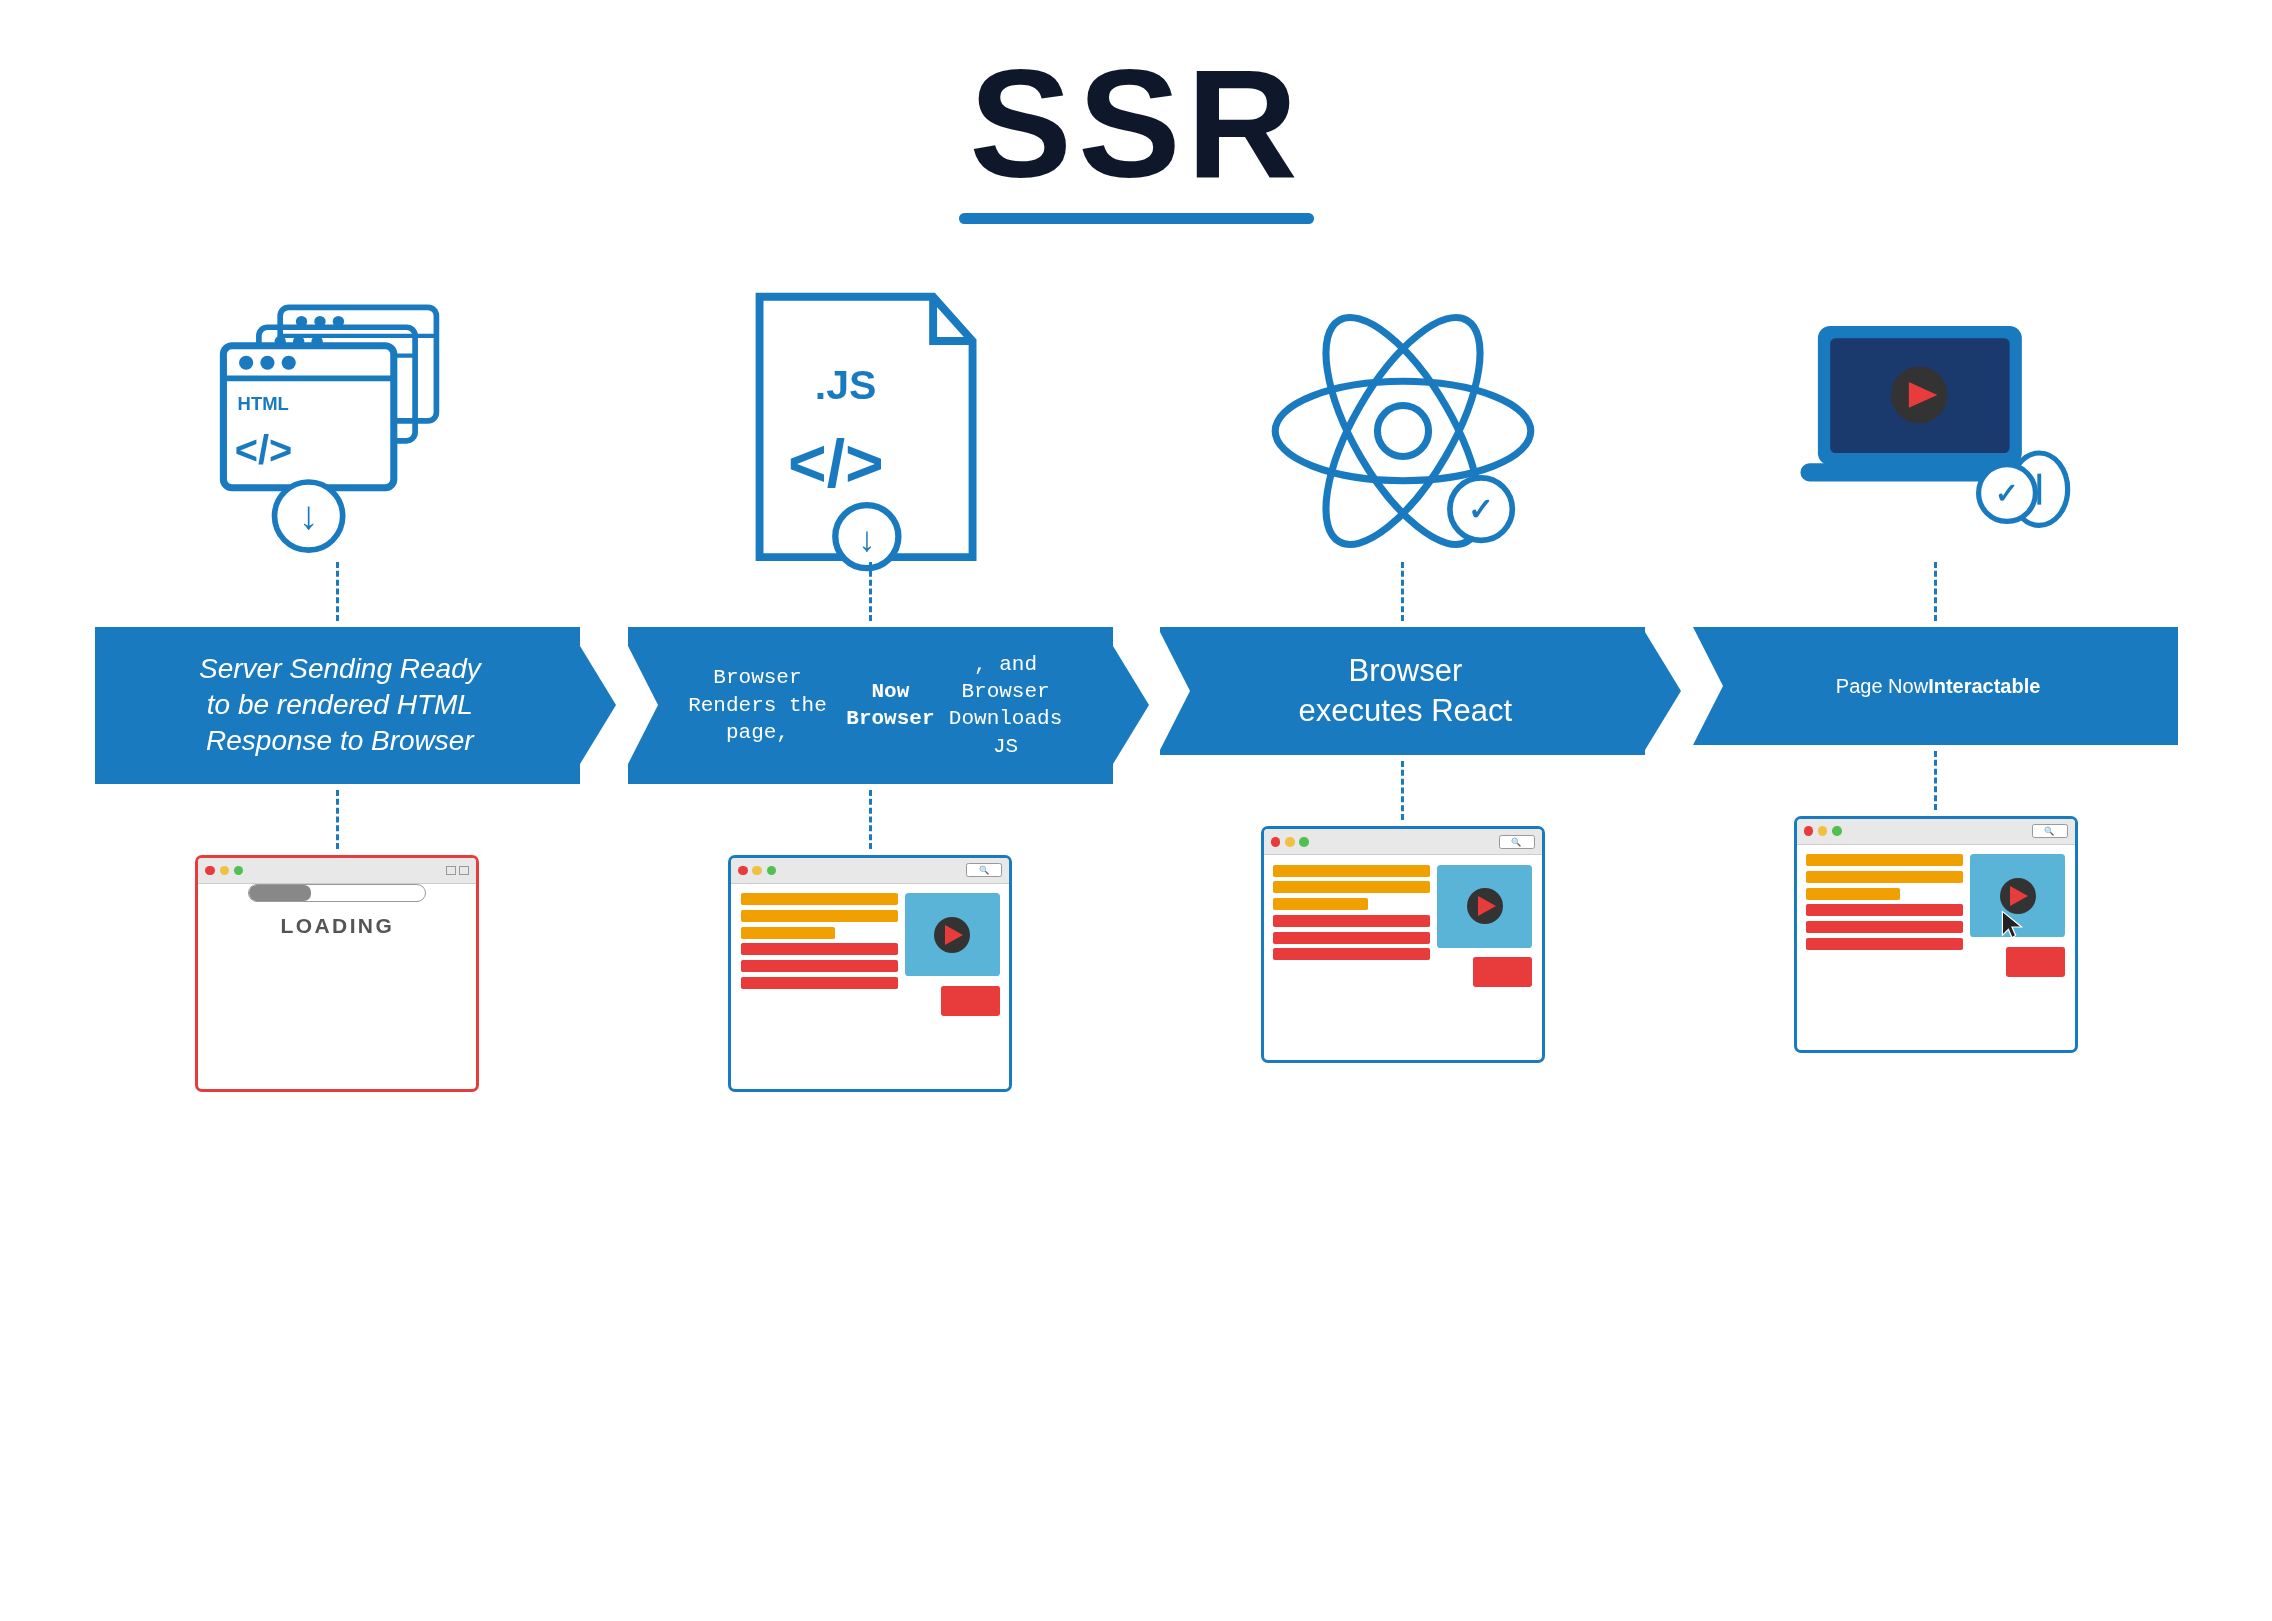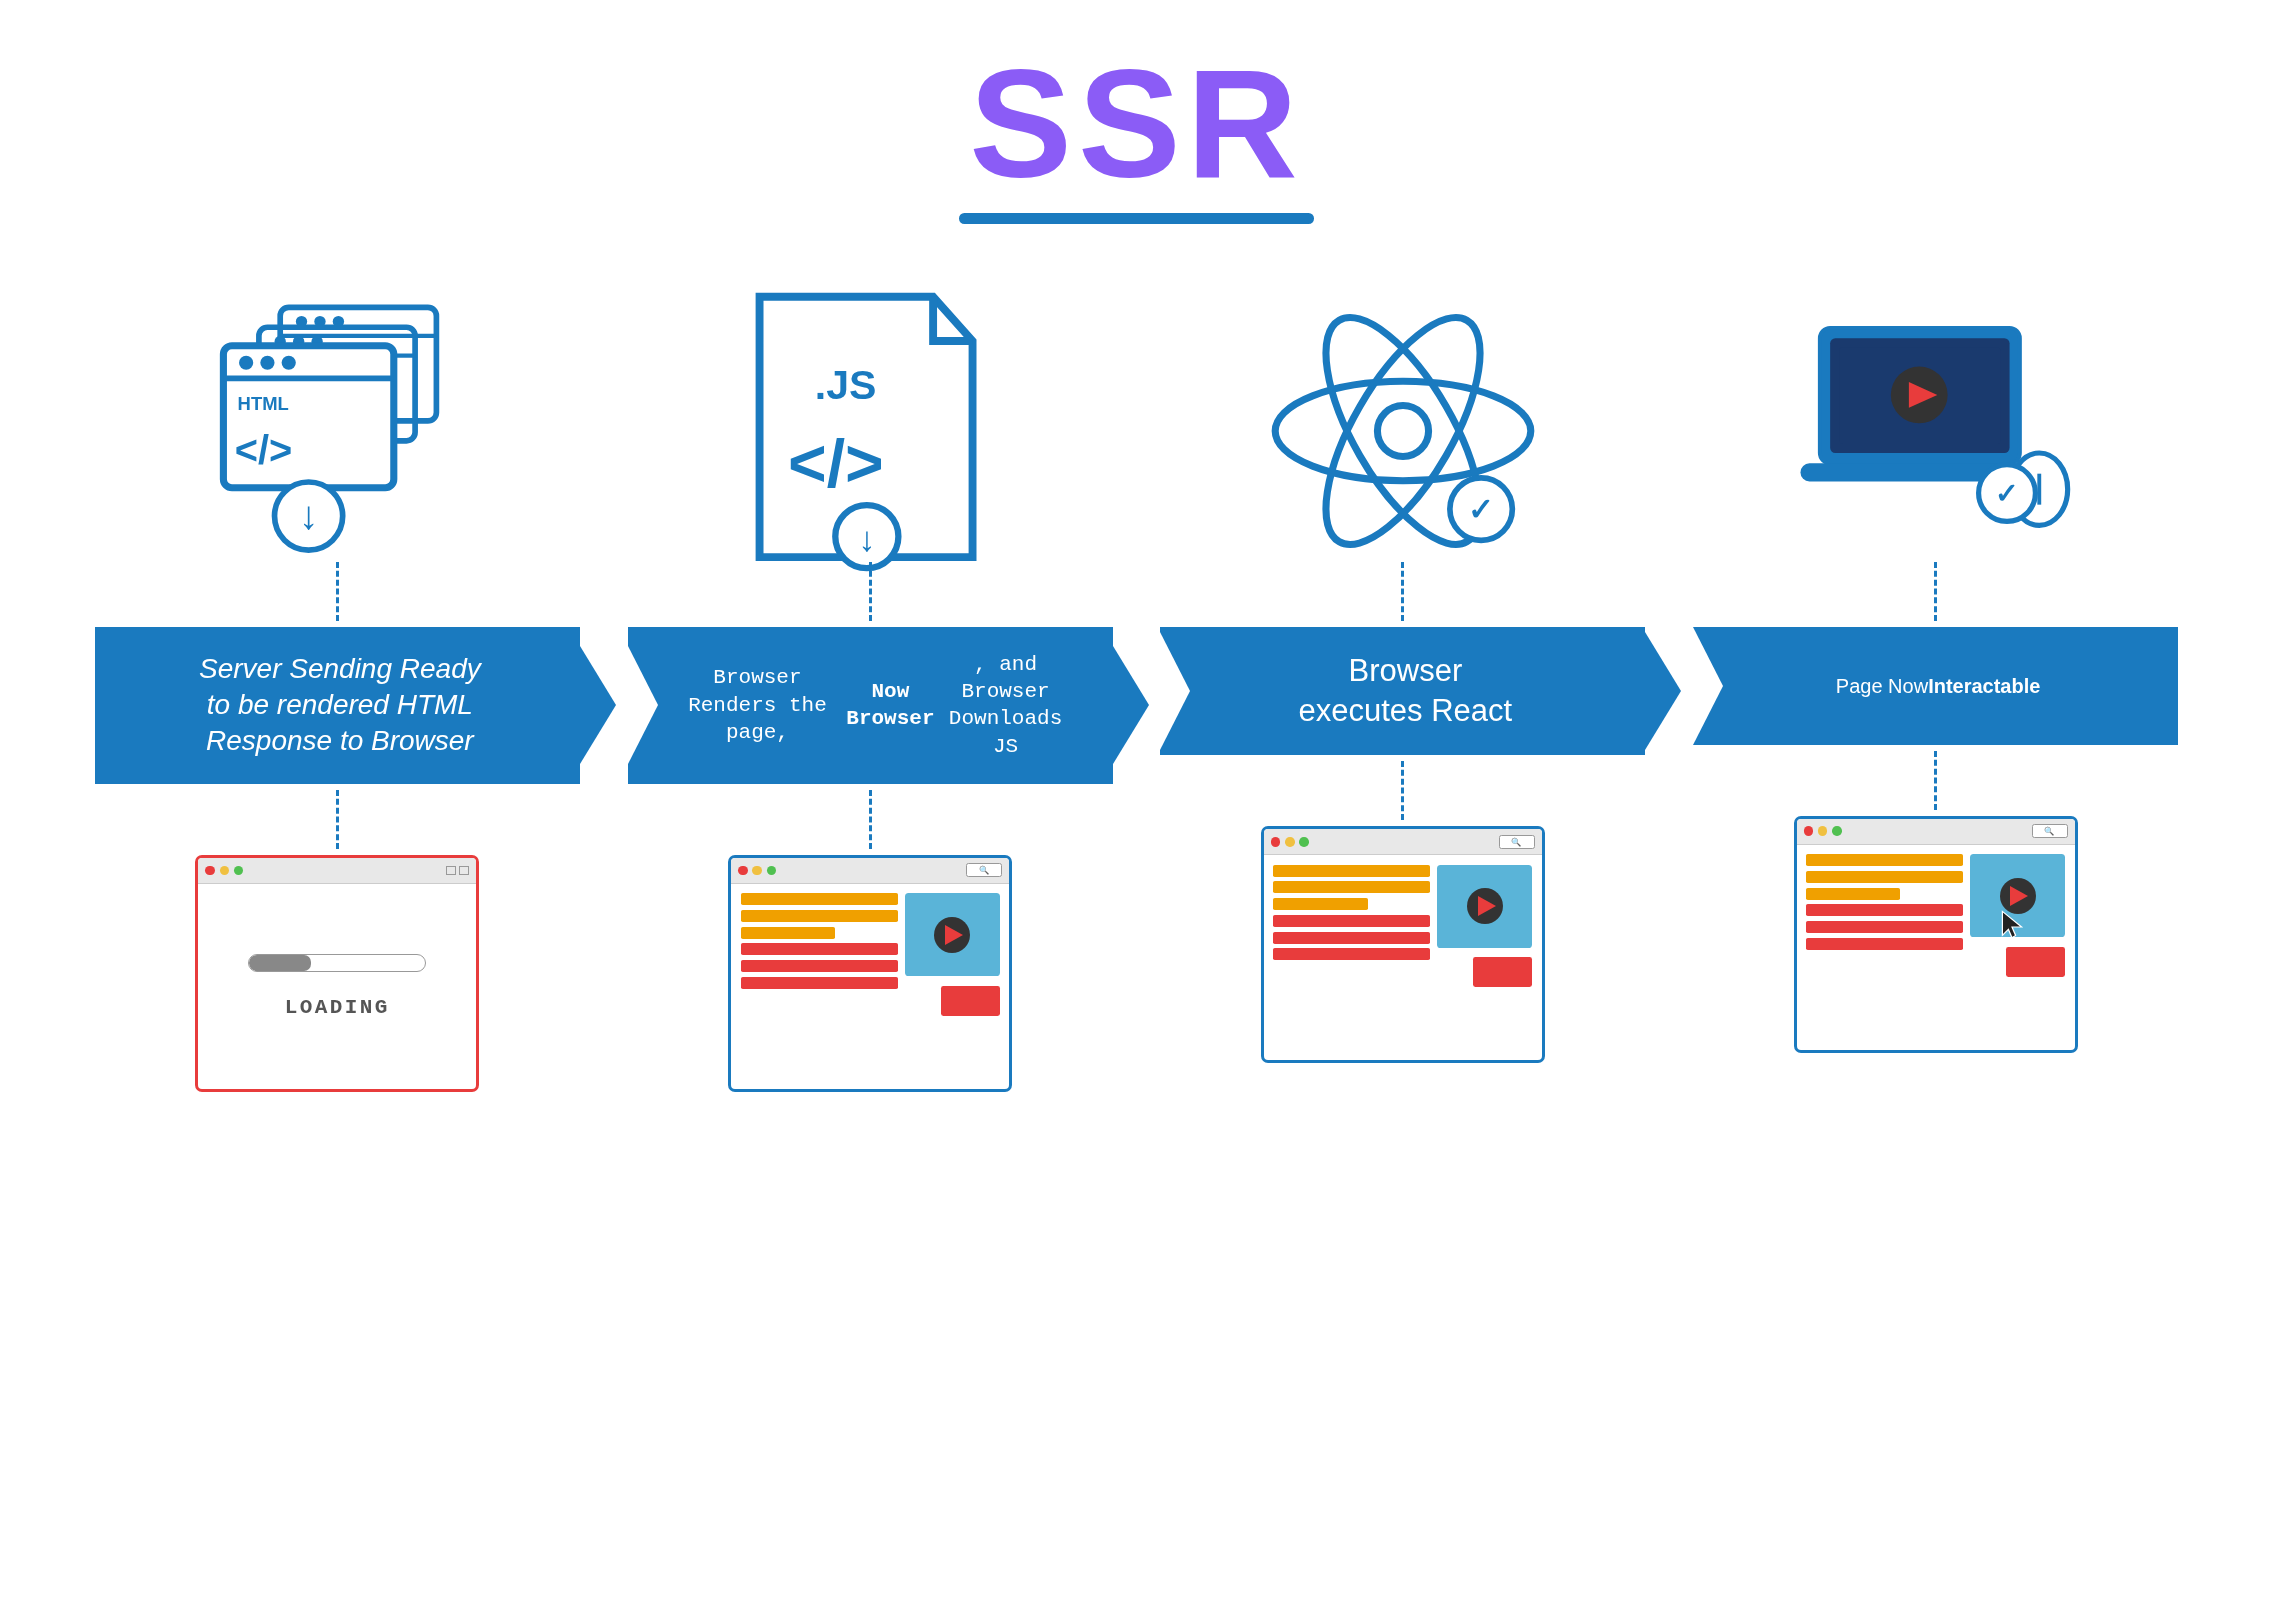--- a/index.html
+++ b/index.html
@@ -15,21 +15,21 @@
     }
 
     
     .title-section {
       margin-top: 47px;
       text-align: center;
     }
     .title-text {
       font-size: 154px;
       font-weight: 900;
-      color: #8b5cf6;
+      color: #0f172a;
       letter-spacing: 6px;
       line-height: 1;
     }
     .title-underline {
       width: 355px;
       height: 10.7px;
       background: #1a7abf;
       border-radius: 5.3px;
       margin: 12px auto 0;
     }
@@ -205,24 +205,22 @@
       background: #e83c3c;
       border-radius: 2.4px;
       margin-top: 4.7px;
     }
 
     
     .loading-screen {
       display: flex;
       flex-direction: column;
       align-items: center;
-      justify-content: center;
       height: calc(100% - 26px);
-      gap: 24px;
-      font-family: Liberation Mono, monospace;
+      gap: 12px;
     }
     .loading-bar-container {
       width: 178px;
       height: 18px;
       border: 1.8px solid #999;
       border-radius: 9px;
       overflow: hidden;
     }
     .loading-bar-fill {
       width: 35%;

